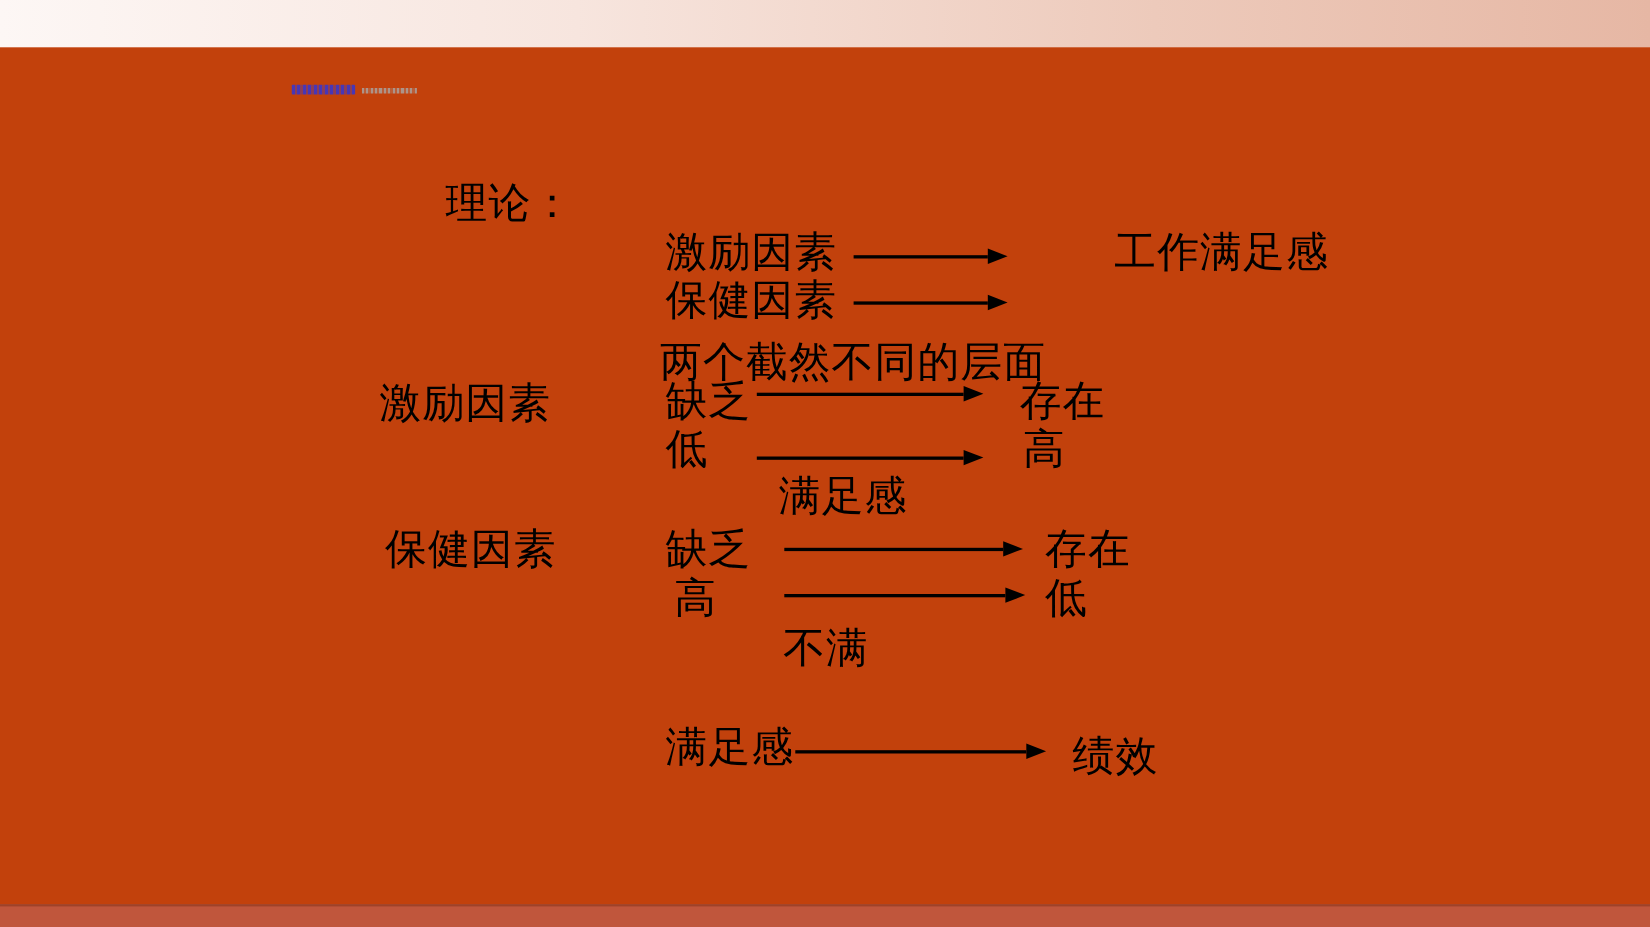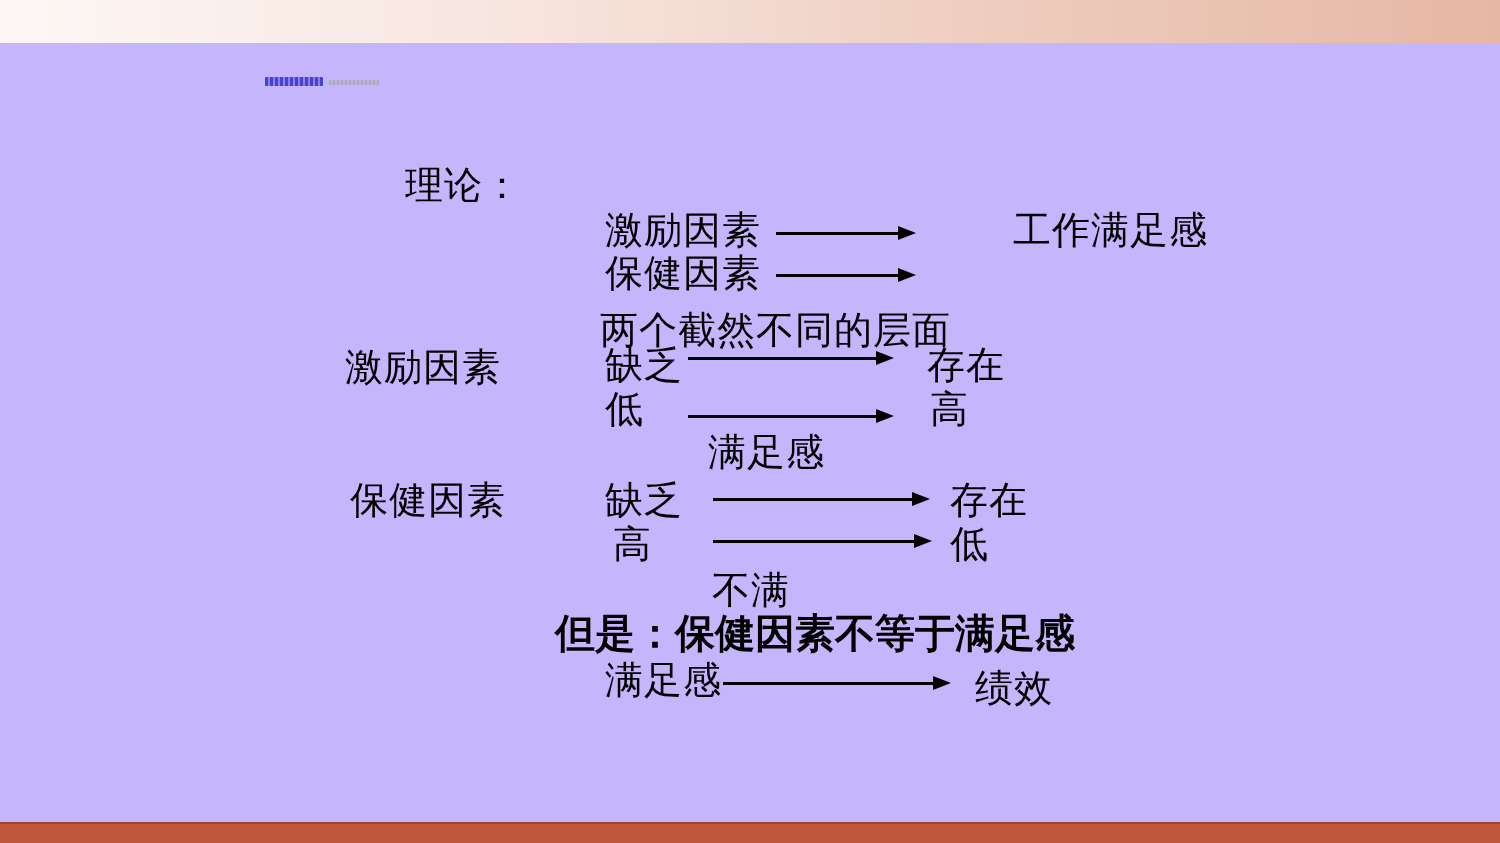--- a/index.html
+++ b/index.html
@@ -4,23 +4,23 @@
 <style>
   html, body {
     margin: 0;
     padding: 0;
     background: #ffffff;
   }
   .slide {
     position: relative;
     width: 1500px;
     height: 843px;
-    background: #c4b5fd;
+    background: #c2410c;
     overflow: hidden;
-    font-family: Liberation Sans, sans-serif;
+    font-family: Liberation Serif, serif;
     color: var(--text, #000);
   }
   .top-bar {
     position: absolute;
     left: 0; top: 0;
     width: 100%; height: 43px;
     background: linear-gradient(to right,
       var(--header-left, #fdf7f5) 0%,
       #f7e5de 35%,
       #edcabb 70%,
@@ -119,21 +119,20 @@
   <div class="txt" style="left:605px; top:481px;">缺乏</div>
   <div class="arrow" style="left:713px; top:498px; width:199px;"></div>
   <div class="txt" style="left:950px; top:481px;">存在</div>
 
   <div class="txt" style="left:613px; top:525px;">高</div>
   <div class="arrow" style="left:713px; top:540px; width:201px;"></div>
   <div class="txt" style="left:950px; top:525px;">低</div>
 
   <div class="txt" style="left:712px; top:571px;">不满</div>
 
-  <div class="txt bold" style="left:555px; top:613px;">但是：保健因素不等于满足感</div>
 
   <div class="txt" style="left:605px; top:661px;">满足感</div>
   <div class="arrow" style="left:723px; top:682px; width:210px;"></div>
   <div class="txt" style="left:975px; top:669px;">绩效</div>
 
   <div class="bottom-bar"></div>
 
 </div>
 
 </body></html>

